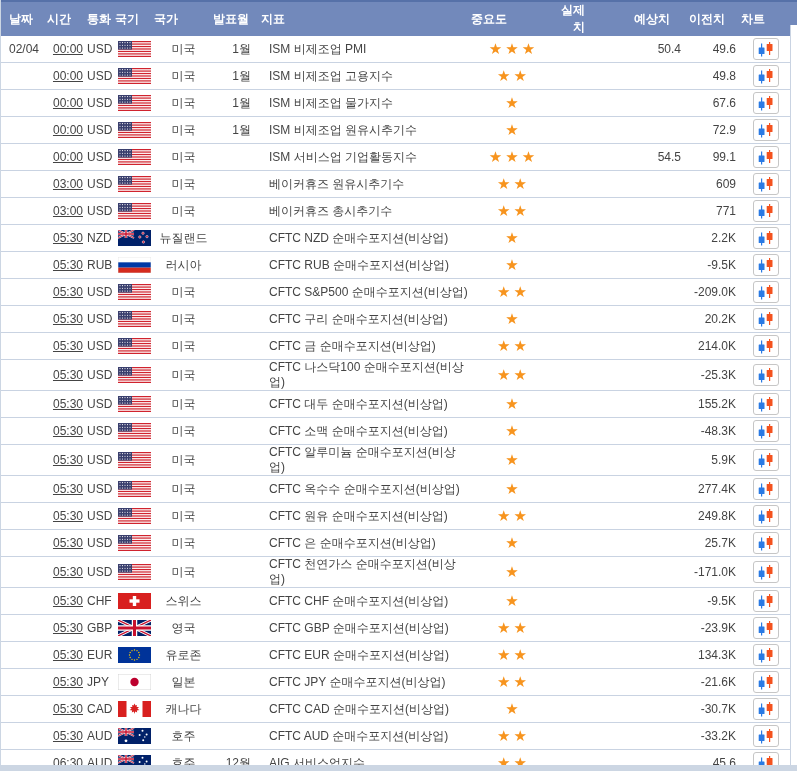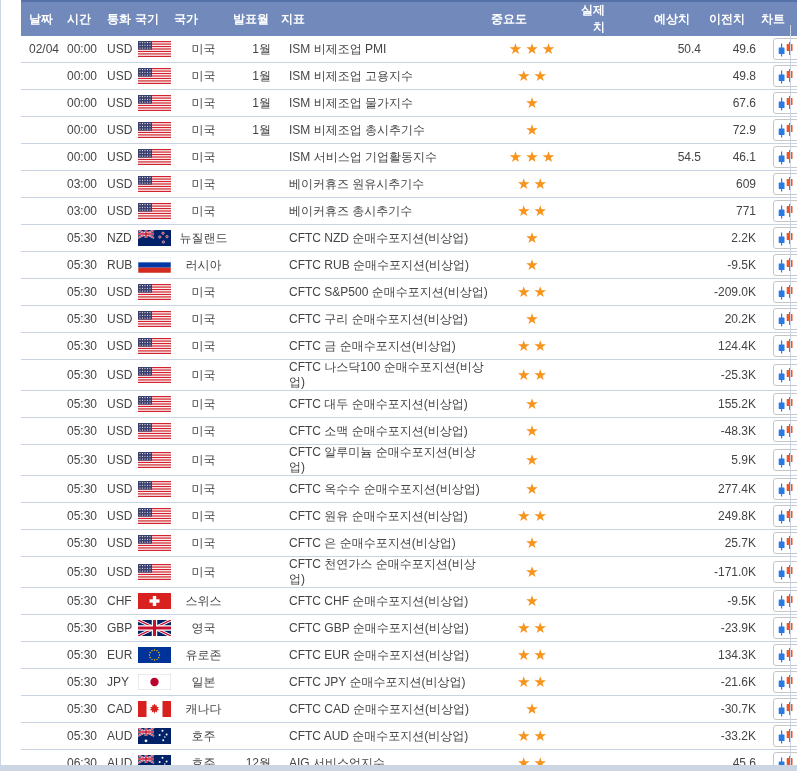--- a/index.html
+++ b/index.html
@@ -1,32 +1,32 @@
 <!DOCTYPE html>
 <html style="--hdr: #7289bb; --hdrtop: #5671a8; --rowline: #c9d3e2; --star: #f7941e;"><head>
 <meta charset="utf-8">
 <style>
   html,body{margin:0;padding:0;background:#fff;}
   body{font-family:"Liberation Sans","DejaVu Sans",sans-serif;font-size:12px;color:#444;}
   .wrap{position:relative;width:797px;height:771px;background:#fff;overflow:hidden;
-        border-left:1px solid #ccd6e3;box-sizing:border-box;padding-left:20px;}
+        border-left:1px solid #ccd6e3;box-sizing:border-box;}
   table.cal{border-collapse:collapse;table-layout:fixed;width:790px;}
   thead th{
     background:var(--hdr,#7289bb);color:#fff;font-weight:bold;font-size:12px;
     height:23px;border-top:2px solid var(--hdrtop,#5671a8);padding:0;text-align:left;
   }
   thead th.left{text-align:left;padding-left:8px;}
   thead th.num{text-align:right;padding-right:16px;}
   tbody td{
     border-bottom:1px solid var(--rowline,#c9d3e2);
     height:26px;padding:0;vertical-align:middle;font-size:12px;color:#444;
     white-space:nowrap;overflow:hidden;
   }
   td.date{padding-left:8px;}
-  td.time{text-align:left;padding-right:4px;}
+  td.time{text-align:right;padding-right:4px;text-decoration:underline;}
   td.cur{}
   td.flag{text-align:center;}
   td.flag .flagbox{display:inline-block;line-height:0;vertical-align:middle;}
   td.country{text-align:center;}
   td.month{text-align:right;padding-right:10px;}
   td.ind{padding-left:8px;white-space:normal;word-break:break-all;line-height:15px;}
   td.imp{text-align:center;}
   .stars{color:var(--star,#f7941e);font-size:15px;letter-spacing:3px;line-height:1;}
   td.num{text-align:right;padding-right:5px;}
   td.chart{text-align:center;}
@@ -234,21 +234,21 @@
                 <circle cx="9.5" cy="4.300000000000001" r="0.55" fill="#fff"></circle>
                 <circle cx="12" cy="4.300000000000001" r="0.55" fill="#fff"></circle>
                 <circle cx="2" cy="7" r="0.55" fill="#fff"></circle>
                 <circle cx="4.5" cy="7" r="0.55" fill="#fff"></circle>
                 <circle cx="7" cy="7" r="0.55" fill="#fff"></circle>
                 <circle cx="9.5" cy="7" r="0.55" fill="#fff"></circle>
                 <circle cx="12" cy="7" r="0.55" fill="#fff"></circle>
               </svg></span></td>
           <td class="country">미국</td>
           <td class="month">1월</td>
-          <td class="ind">ISM 비제조업 총시추기수</td>
+          <td class="ind">ISM 비제조업 원유시추기수</td>
           <td class="imp"><span class="stars">★</span></td>
           <td class="num"></td>
           <td class="num"></td>
           <td class="num">72.9</td>
           <td class="chart"><button class="chart-btn"><svg viewBox="0 0 20 18" width="20" height="18" aria-hidden="true">
                 <rect x="5" y="2.5" width="1.2" height="13" fill="#2a7ae4"></rect>
                 <rect x="2.7" y="6.5" width="5.8" height="6.5" rx="0.5" fill="#2a7ae4"></rect>
                 <rect x="13" y="1" width="1.2" height="13" fill="#f4521e"></rect>
                 <rect x="10.7" y="3" width="5.8" height="7" rx="0.5" fill="#f4521e"></rect>
               </svg></button></td>
@@ -282,21 +282,21 @@
                 <circle cx="7" cy="7" r="0.55" fill="#fff"></circle>
                 <circle cx="9.5" cy="7" r="0.55" fill="#fff"></circle>
                 <circle cx="12" cy="7" r="0.55" fill="#fff"></circle>
               </svg></span></td>
           <td class="country">미국</td>
           <td class="month"></td>
           <td class="ind">ISM 서비스업 기업활동지수</td>
           <td class="imp"><span class="stars">★★★</span></td>
           <td class="num"></td>
           <td class="num">54.5</td>
-          <td class="num">46.1</td>
+          <td class="num">99.1</td>
           <td class="chart"><button class="chart-btn"><svg viewBox="0 0 20 18" width="20" height="18" aria-hidden="true">
                 <rect x="5" y="2.5" width="1.2" height="13" fill="#2a7ae4"></rect>
                 <rect x="2.7" y="6.5" width="5.8" height="6.5" rx="0.5" fill="#2a7ae4"></rect>
                 <rect x="13" y="1" width="1.2" height="13" fill="#f4521e"></rect>
                 <rect x="10.7" y="3" width="5.8" height="7" rx="0.5" fill="#f4521e"></rect>
               </svg></button></td>
         </tr>
         <tr>
           <td class="date"></td>
           <td class="time">03:00</td>
@@ -559,21 +559,21 @@
                 <circle cx="7" cy="7" r="0.55" fill="#fff"></circle>
                 <circle cx="9.5" cy="7" r="0.55" fill="#fff"></circle>
                 <circle cx="12" cy="7" r="0.55" fill="#fff"></circle>
               </svg></span></td>
           <td class="country">미국</td>
           <td class="month"></td>
           <td class="ind">CFTC 금 순매수포지션(비상업)</td>
           <td class="imp"><span class="stars">★★</span></td>
           <td class="num"></td>
           <td class="num"></td>
-          <td class="num">124.4K</td>
+          <td class="num">214.0K</td>
           <td class="chart"><button class="chart-btn"><svg viewBox="0 0 20 18" width="20" height="18" aria-hidden="true">
                 <rect x="5" y="2.5" width="1.2" height="13" fill="#2a7ae4"></rect>
                 <rect x="2.7" y="6.5" width="5.8" height="6.5" rx="0.5" fill="#2a7ae4"></rect>
                 <rect x="13" y="1" width="1.2" height="13" fill="#f4521e"></rect>
                 <rect x="10.7" y="3" width="5.8" height="7" rx="0.5" fill="#f4521e"></rect>
               </svg></button></td>
         </tr>
         <tr>
           <td class="date"></td>
           <td class="time">05:30</td>

